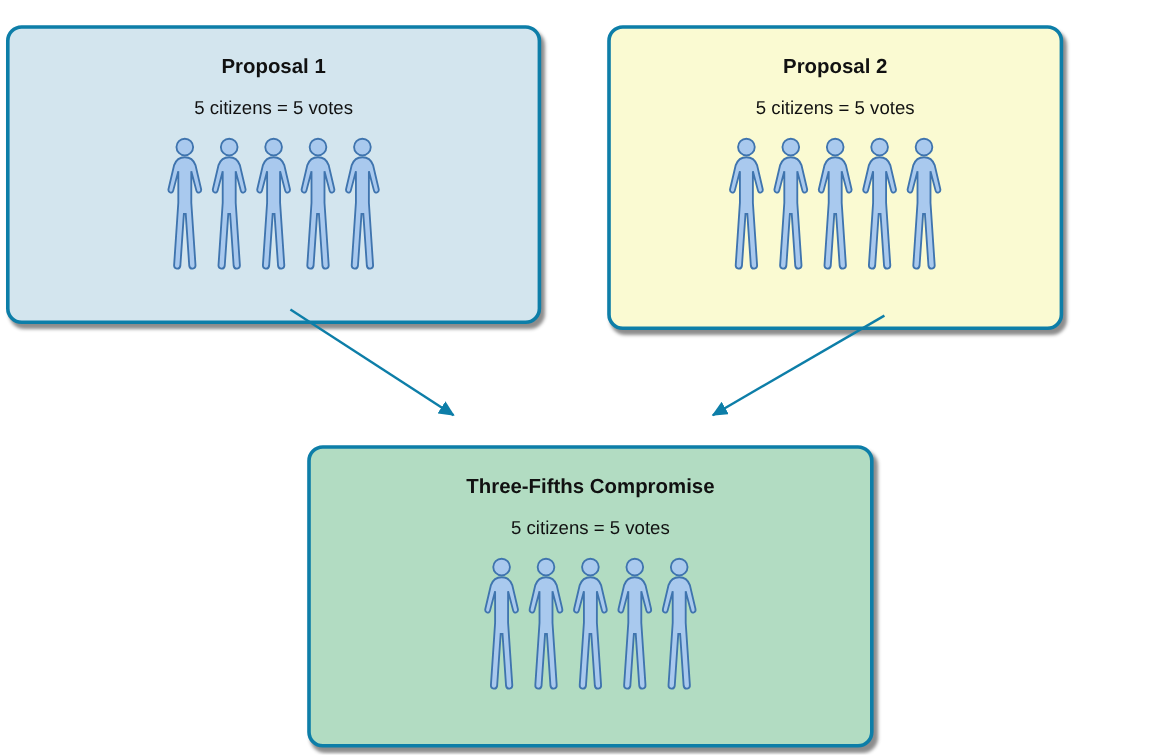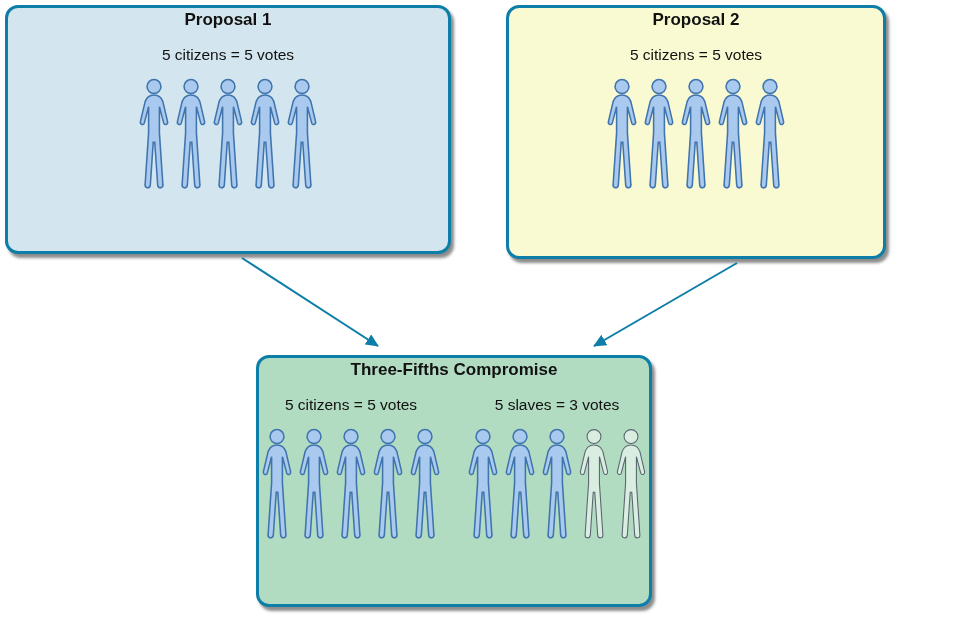--- a/index.html
+++ b/index.html
@@ -16,25 +16,26 @@
   }
   *{margin:0;padding:0;box-sizing:border-box;}
   body{background:#ffffff;font-family:"Liberation Sans", sans-serif;color:var(--text);}
   .canvas{position:relative;width:975px;height:629px;background:#ffffff;overflow:hidden;}
 
   .box{
     position:absolute;
     border:3px solid var(--box-border);
     border-radius:13px;
     box-shadow:3px 4px 3px rgba(0,0,0,0.45);
-    padding-top:2px;
+    padding-top:22px;
+    margin-top:16px;
   }
   .box.p1{left:5px;top:5px;width:446px;height:249px;background:var(--proposal1-bg);}
   .box.p2{left:506px;top:5px;width:380px;height:254px;background:var(--proposal2-bg);}
-  .box.p3{left:256px;top:355px;width:396px;height:252px;background:var(--compromise-bg);}
+  .box.p3{left:256px;top:355px;width:472px;height:252px;background:var(--compromise-bg);}
 
   .box-title{
     text-align:center;
     font-size:17px;
     font-weight:bold;
     color:var(--text);
     font-family:"Liberation Sans", sans-serif;
   }
   .groups{
     display:flex;
@@ -159,40 +160,20 @@
               <use href="#person-shape" xlink:href="#person-shape"></use>
             </svg>
             <svg class="person filled" viewBox="0 0 44 150">
               <use href="#person-shape" xlink:href="#person-shape"></use>
             </svg>
             <svg class="person filled" viewBox="0 0 44 150">
               <use href="#person-shape" xlink:href="#person-shape"></use>
             </svg>
           </div>
       </div>
-      <div class="group">
-        <div class="group-label">5 slaves = 3 votes</div>
-        <div class="figures">
-            <svg class="person filled" viewBox="0 0 44 150">
-              <use href="#person-shape" xlink:href="#person-shape"></use>
-            </svg>
-            <svg class="person filled" viewBox="0 0 44 150">
-              <use href="#person-shape" xlink:href="#person-shape"></use>
-            </svg>
-            <svg class="person filled" viewBox="0 0 44 150">
-              <use href="#person-shape" xlink:href="#person-shape"></use>
-            </svg>
-            <svg class="person outlined" viewBox="0 0 44 150">
-              <use href="#person-shape" xlink:href="#person-shape"></use>
-            </svg>
-            <svg class="person outlined" viewBox="0 0 44 150">
-              <use href="#person-shape" xlink:href="#person-shape"></use>
-            </svg>
-          </div>
-      </div>
     </div>
   </section>
 
   <svg class="arrows" viewBox="0 0 975 629">
     <defs>
       <marker id="arrowhead" markerUnits="userSpaceOnUse" markerWidth="14" markerHeight="12" refX="12" refY="6" orient="auto">
         <path class="arrowhead-shape" d="M0 0 L13 6 L0 12 Z"></path>
       </marker>
     </defs>
     <line class="arrow-line" x1="242" y1="258" x2="378" y2="346" marker-end="url(#arrowhead)"></line>

